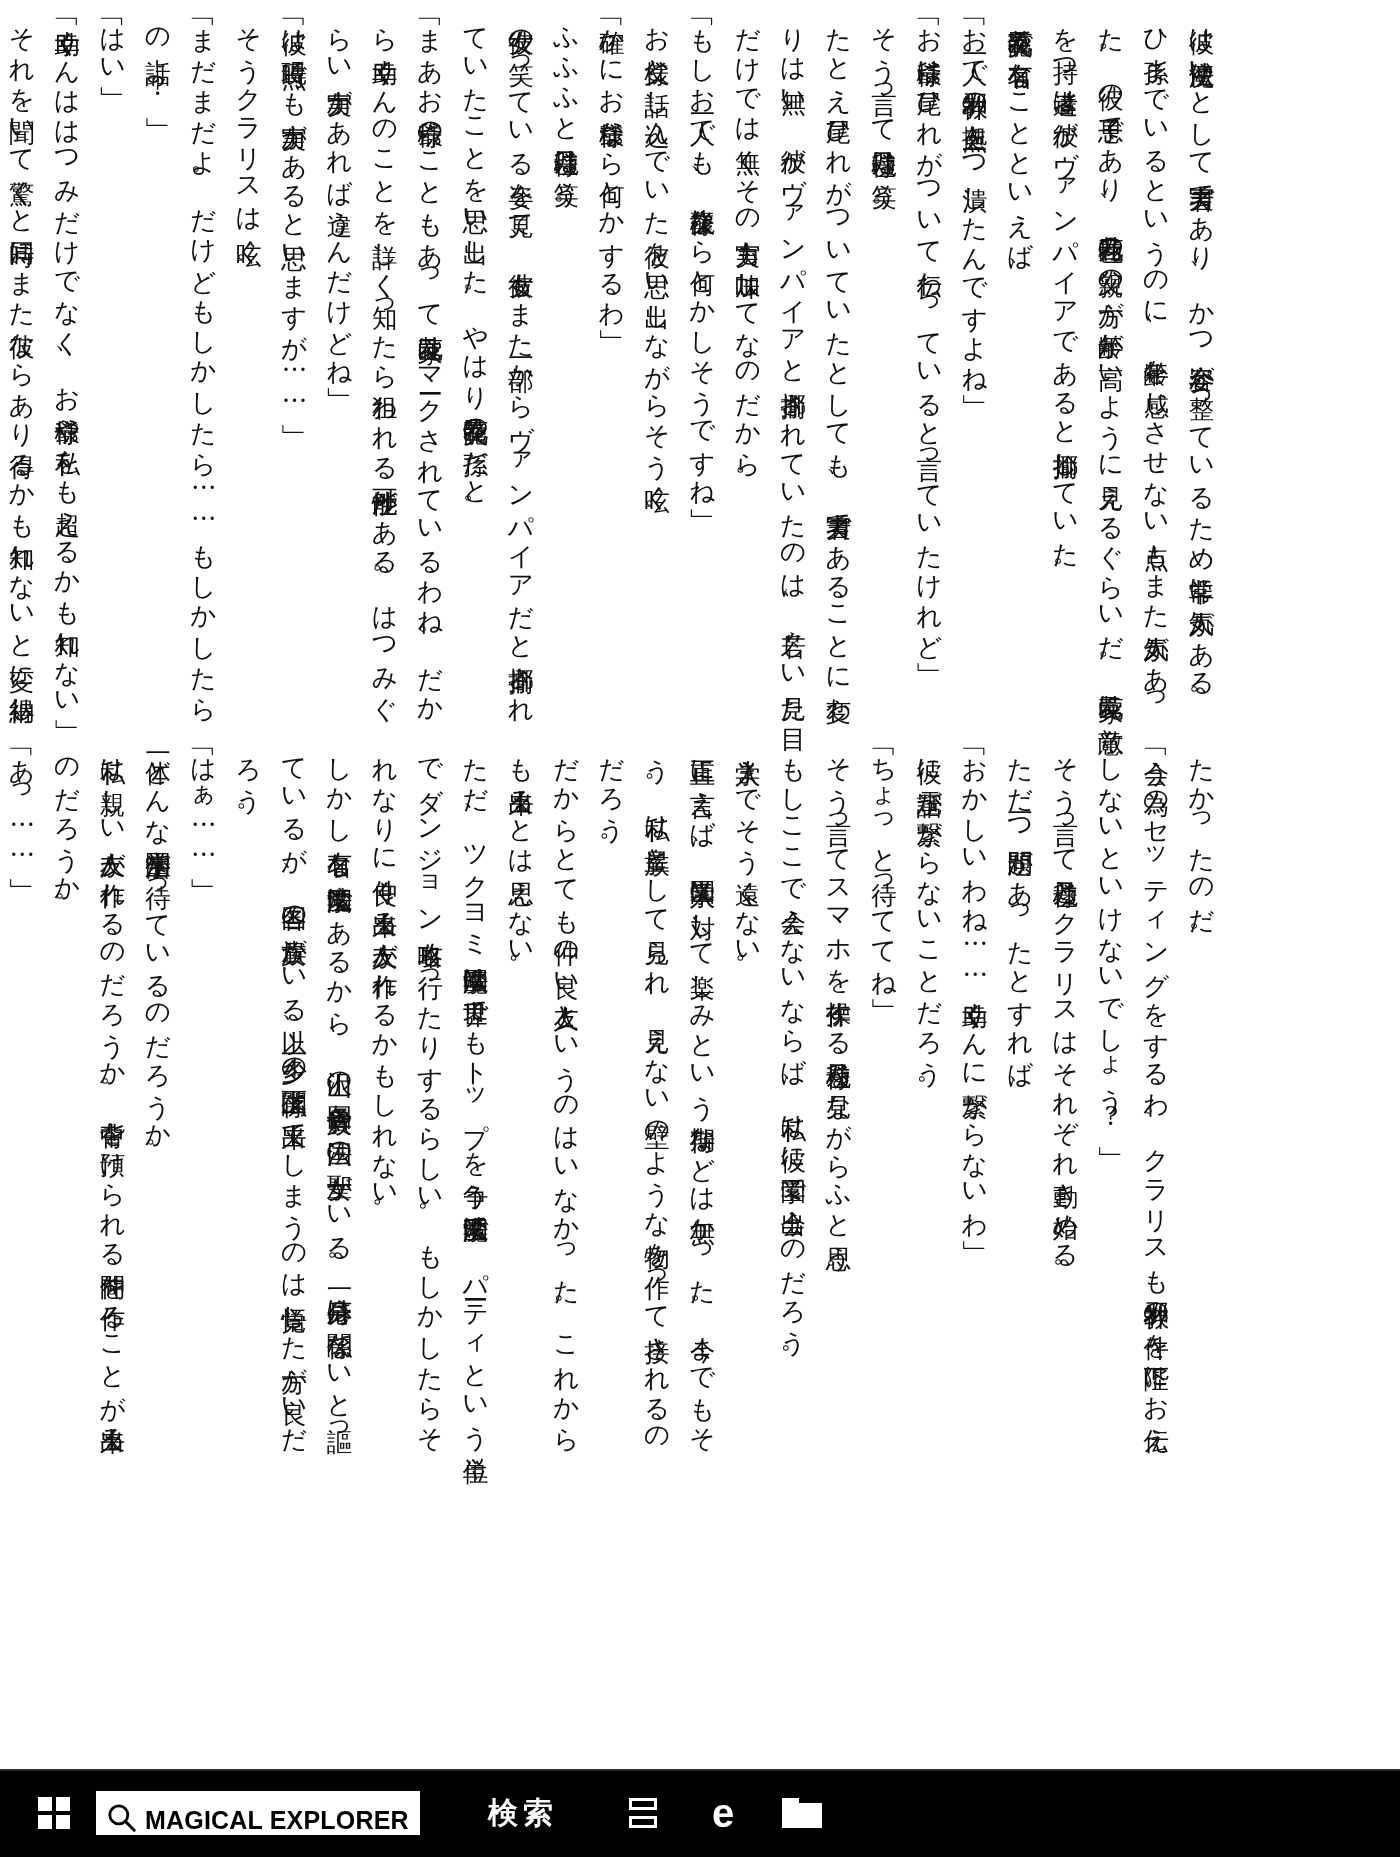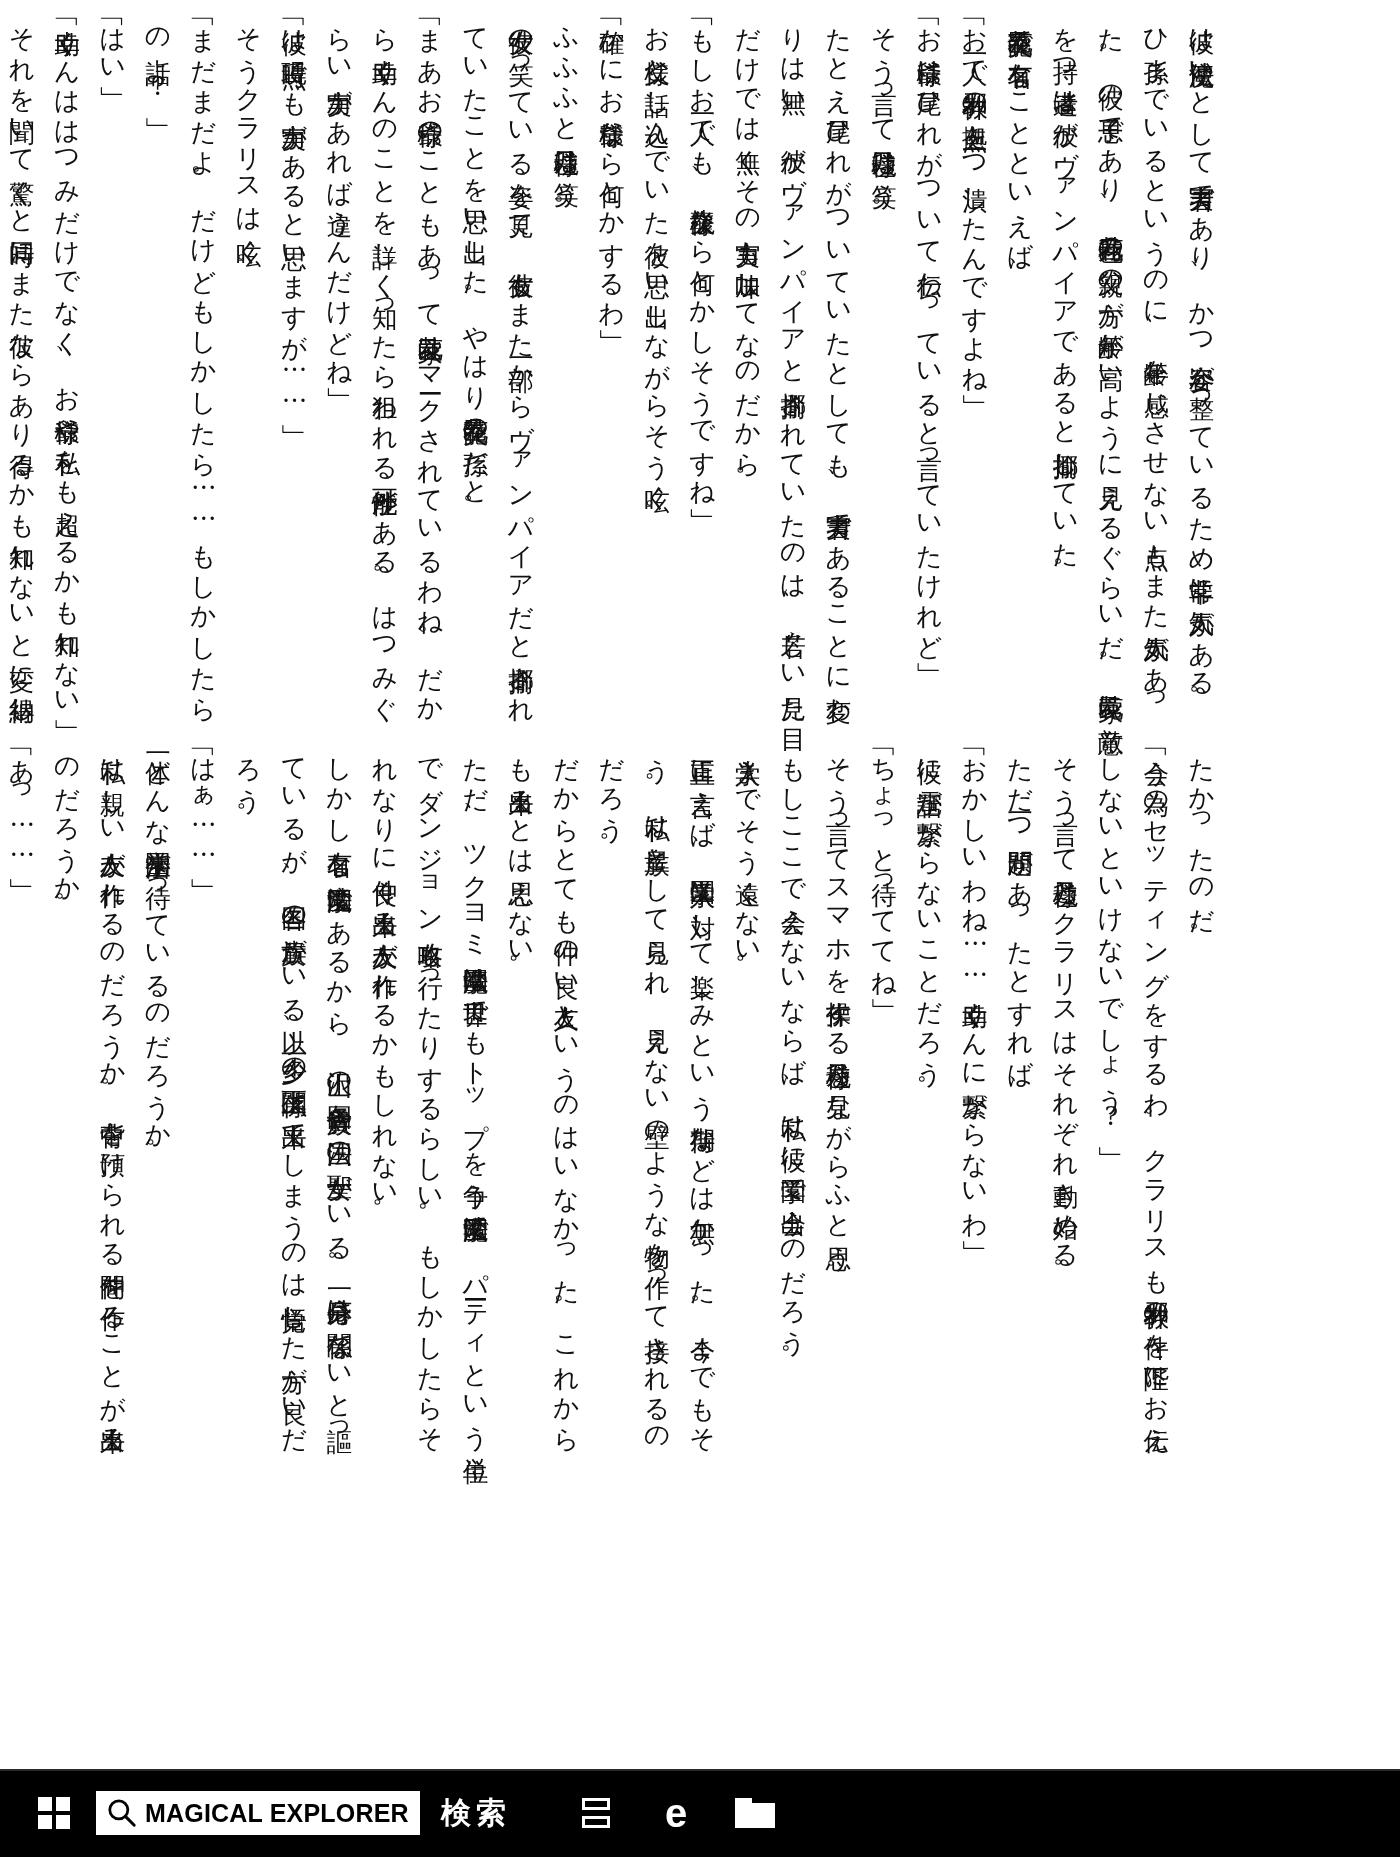--- a/index.html
+++ b/index.html
@@ -93,42 +93,42 @@
     gap: 4px;
   }
   .win-grid span { background: #ffffff; display: block; }
 
   
   #search-box {
     background: #ffffff;
     height: 44px;
     width: 324px;
     display: flex;
-    align-items: center;
+    align-items: flex-end;
     padding-left: 9px;
     margin-left: 6px;
   }
   #search-icon { width: 34px; height: 34px; flex: 0 0 34px; }
   #search-input-text {
     font-family: "Liberation Sans", sans-serif;
     font-size: 25px;
     font-weight: 700;
     color: #000000;
     letter-spacing: 0.2px;
     margin-left: 6px;
     white-space: nowrap;
   }
 
   #search-label {
     color: #ffffff;
     font-family: Liberation Serif, serif;
     font-size: 30px;
     font-weight: 700;
     letter-spacing: 5px;
-    margin-left: 21px;
+    margin-left: 68px;
     white-space: nowrap;
   }
 
   #taskview-button { margin-left: 62px; width: 46px; }
   .taskview-glyph {
     width: 28px; height: 30px;
     display: flex; flex-direction: column; justify-content: space-between;
   }
   .taskview-glyph i {
     display: block; height: 12px; border: 3px solid #ffffff; background: transparent;

